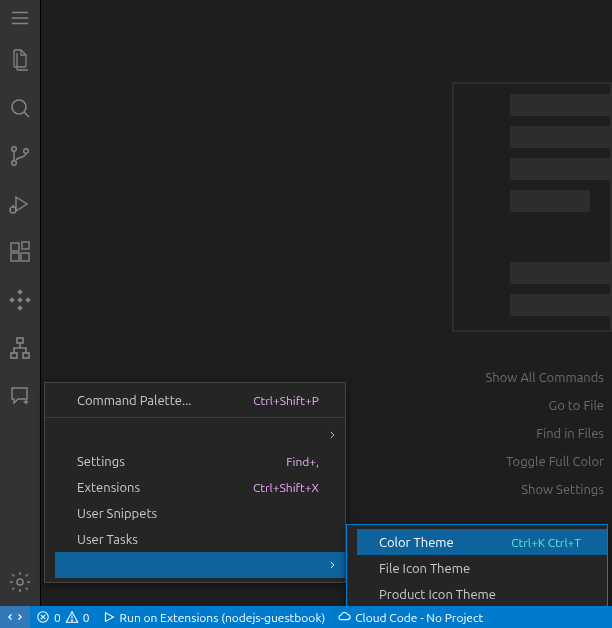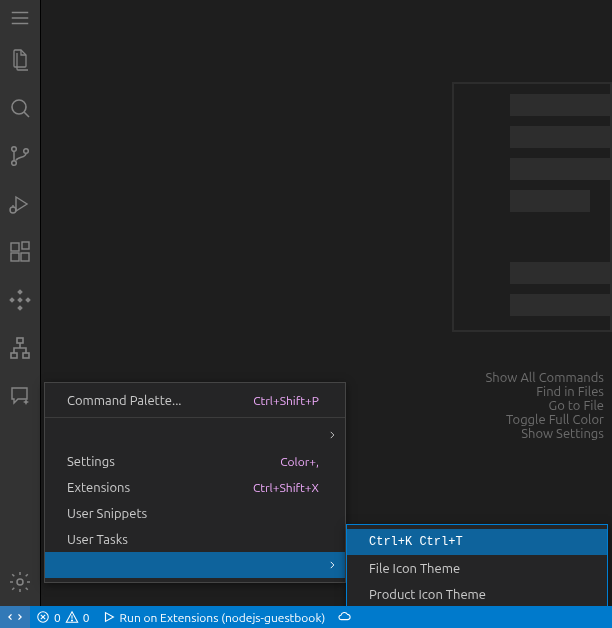--- a/index.html
+++ b/index.html
@@ -56,45 +56,46 @@
   .watermark .inner {
     position: absolute; right: -60px; top: 10px;
     width: 160px;
     display: flex; flex-direction: column; gap: 10px;
   }
   .watermark .bar {
     height: 22px; background: #2d2d2d;
   }
   .welcome-shortcuts {
     position: absolute; right: 8px; top: 370px;
-    display: flex; flex-direction: column; 
+    display: flex; flex-direction: column; gap: 14px;
     text-align: right;
     color: #6c6c6c;
     font-size: 13px;
   }
   .context-menu {
     position: absolute;
     left: 44px; top: 382px;
     width: 302px;
     background: var(--bg-menu);
     border: 1px solid var(--border-menu);
     box-shadow: 0 2px 8px rgba(0,0,0,.5);
     padding: 4px 0;
   }
   .menu-row {
     display: flex; align-items: center;
     height: 26px;
     padding: 0 26px 0 22px;
     color: var(--fg);
     position: relative;
+    margin-left: 10px;
   }
   .menu-row.highlight { background: var(--bg-themes-hover); color: #fff; }
   .menu-row .label { flex: 1; white-space: nowrap; }
   .menu-row .shortcut { color: #f0abfc; font-size: 12px; }
-  .menu-row.highlight .shortcut { color: #ffffff; font-family: Liberation Mono, monospace; }
+  .menu-row.highlight .shortcut { color: #5eead4; }
   .menu-sep { height: 1px; background: #3c3c3c; margin: 4px 0; }
   .chevron {
     position: absolute; right: 8px; top: 50%; transform: translateY(-50%);
     color: inherit;
   }
   .sub-menu {
     position: absolute;
     left: 346px; top: 524px;
     width: 262px;
     background: var(--bg-submenu);
@@ -217,43 +218,43 @@
       <div class="bar" style="width:140px"></div>
       <div class="bar" style="width:140px"></div>
       <div class="bar" style="width:80px"></div>
       <div style="height:30px"></div>
       <div class="bar" style="width:120px"></div>
       <div class="bar" style="width:140px"></div>
     </div>
   </div>
   <div class="welcome-shortcuts">
     <span>Show All Commands</span>
+    <span>Go to File</span>
     <span>Find in Files</span>
-    <span>Go to File</span>
     <span>Toggle Full Color</span>
     <span>Show Settings</span>
   </div>
 </div>
 
 <div class="context-menu">
   <div class="menu-row">
     <span class="label">Command Palette...</span>
     <span class="shortcut">Ctrl+Shift+P</span>
   </div>
   <div class="menu-sep"></div>
   <div class="menu-row">
     <span class="chevron">
       <svg width="10" height="10" viewBox="0 0 16 16" fill="none" stroke="currentColor" stroke-width="1.5">
           <path d="M6 3l5 5-5 5"></path>
         </svg>
     </span>
   </div>
   <div class="menu-row">
     <span class="label">Settings</span>
-    <span class="shortcut">Color+,</span>
+    <span class="shortcut">Find+,</span>
   </div>
   <div class="menu-row">
     <span class="label">Extensions</span>
     <span class="shortcut">Ctrl+Shift+X</span>
   </div>
   <div class="menu-row">
     <span class="label">User Snippets</span>
   </div>
   <div class="menu-row">
     <span class="label">User Tasks</span>
@@ -262,20 +263,21 @@
     <span class="chevron">
       <svg width="10" height="10" viewBox="0 0 16 16" fill="none" stroke="currentColor" stroke-width="1.5">
           <path d="M6 3l5 5-5 5"></path>
         </svg>
     </span>
   </div>
 </div>
 
 <div class="sub-menu">
   <div class="menu-row highlight">
+    <span class="label">Color Theme</span>
     <span class="shortcut">Ctrl+K Ctrl+T</span>
   </div>
   <div class="menu-row">
     <span class="label">File Icon Theme</span>
   </div>
   <div class="menu-row">
     <span class="label">Product Icon Theme</span>
   </div>
 </div>
 
@@ -303,14 +305,15 @@
   <div class="status-item">
     <svg viewBox="0 0 16 16" fill="none" stroke="#fff" stroke-width="1.3">
         <path d="M4 3l9 5-9 5z"></path>
       </svg>
     <span>Run on Extensions (nodejs-guestbook)</span>
   </div>
   <div class="status-item">
     <svg viewBox="0 0 16 16" fill="none" stroke="#fff" stroke-width="1.2">
         <path d="M12 11a3 3 0 0 0 0-6 4 4 0 0 0-7.5 1A2.5 2.5 0 0 0 5 11z"></path>
       </svg>
+    <span>Cloud Code - No Project</span>
   </div>
 </div>
 
 </body></html>

